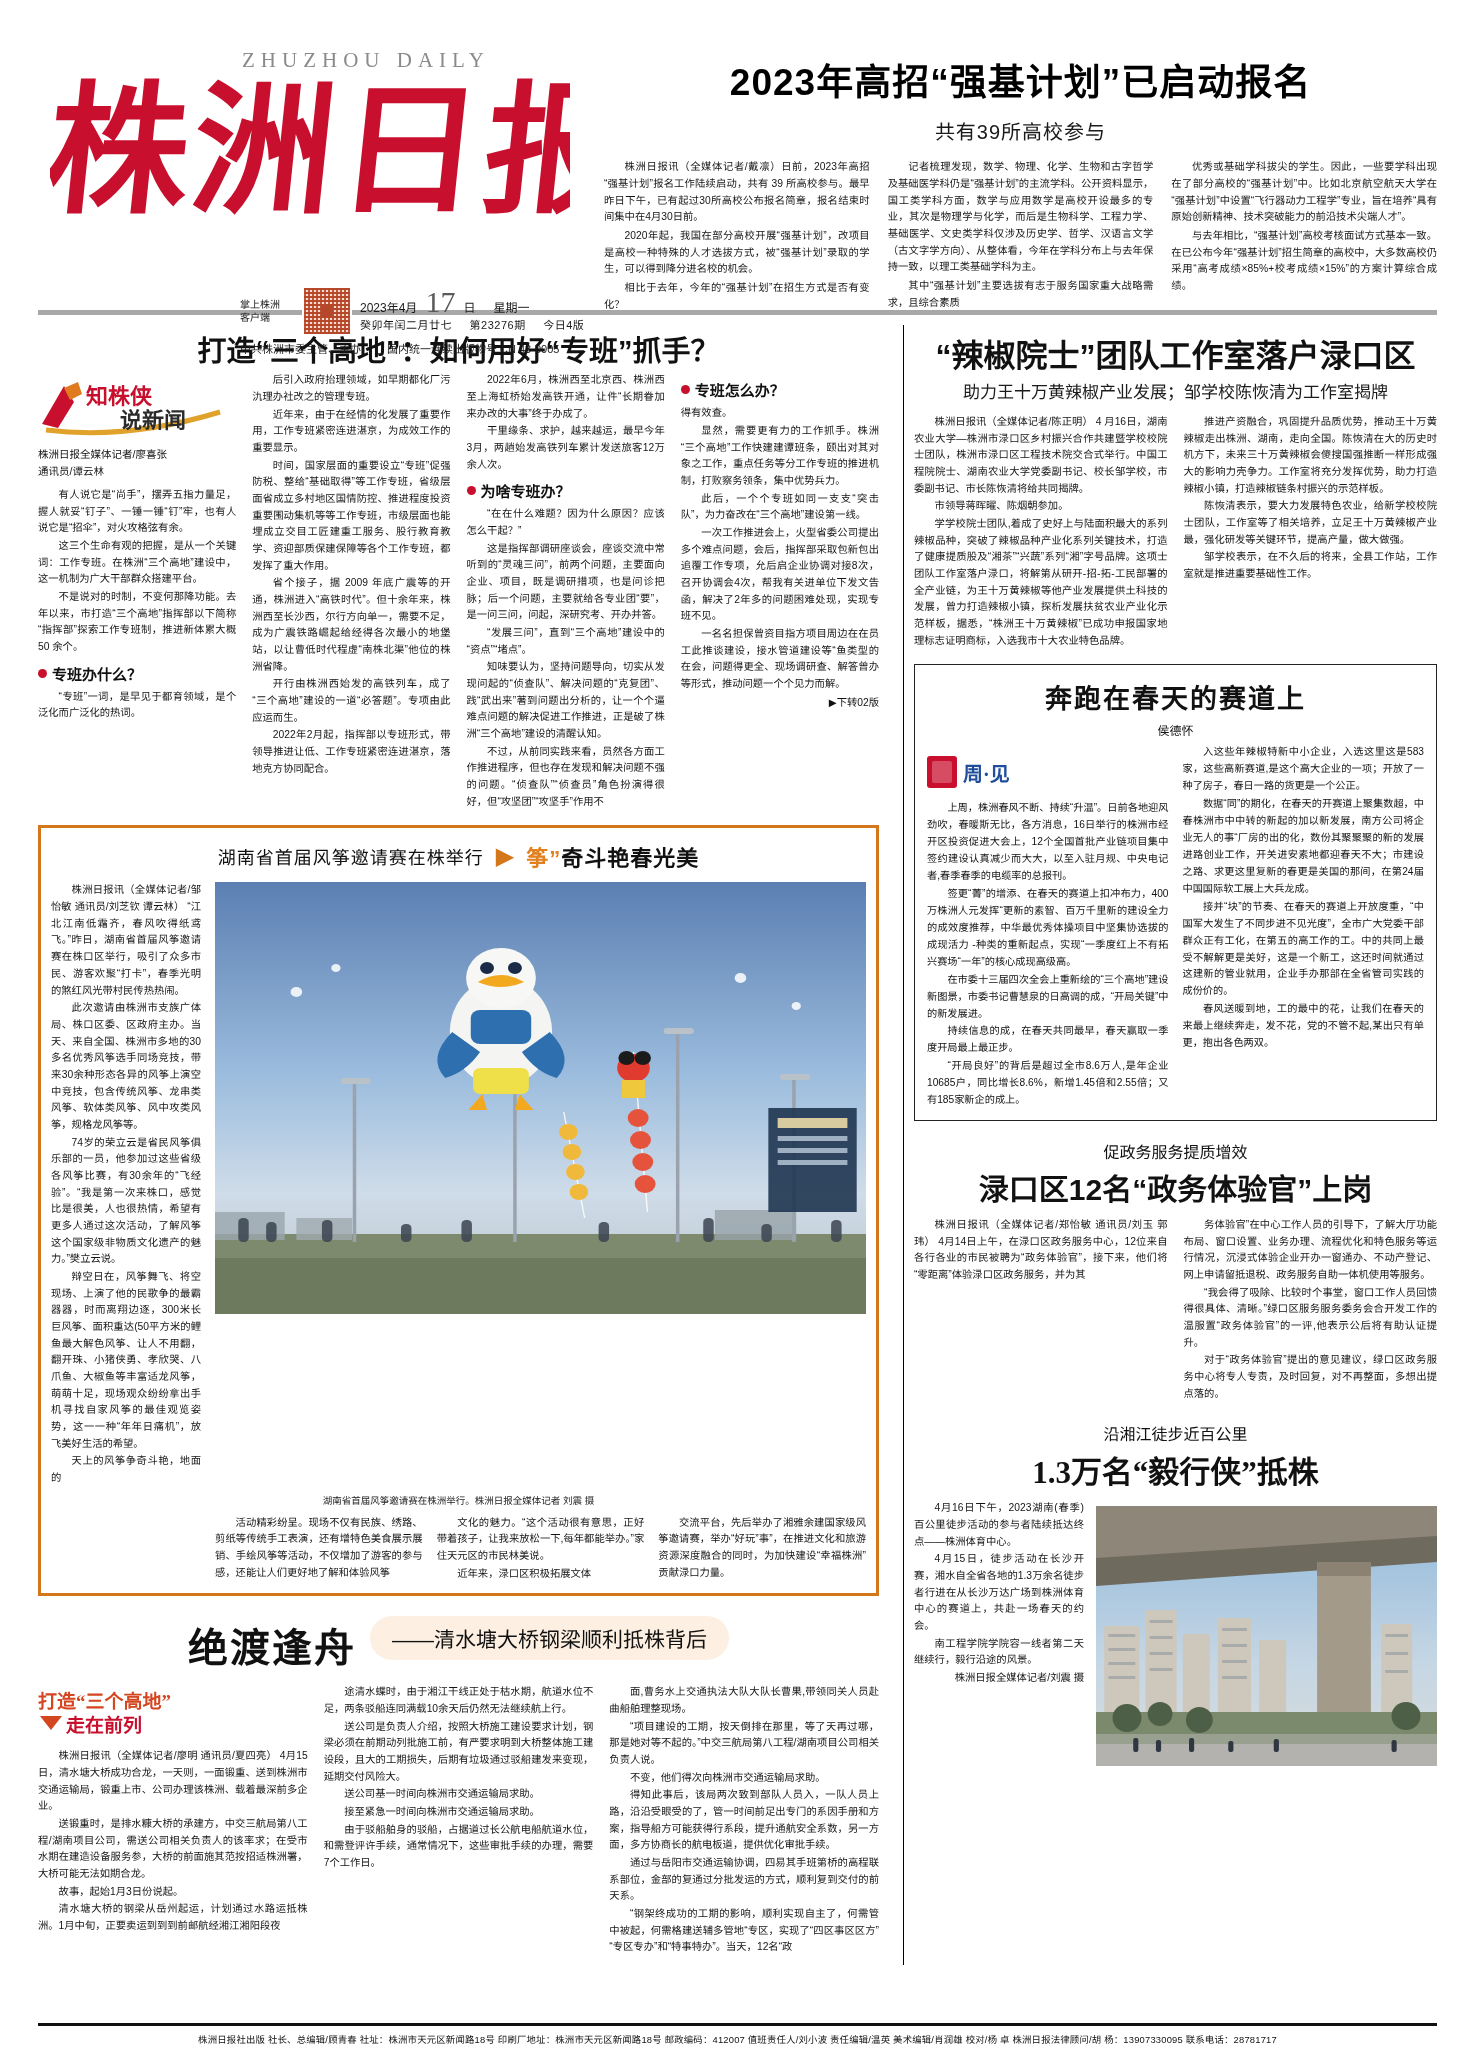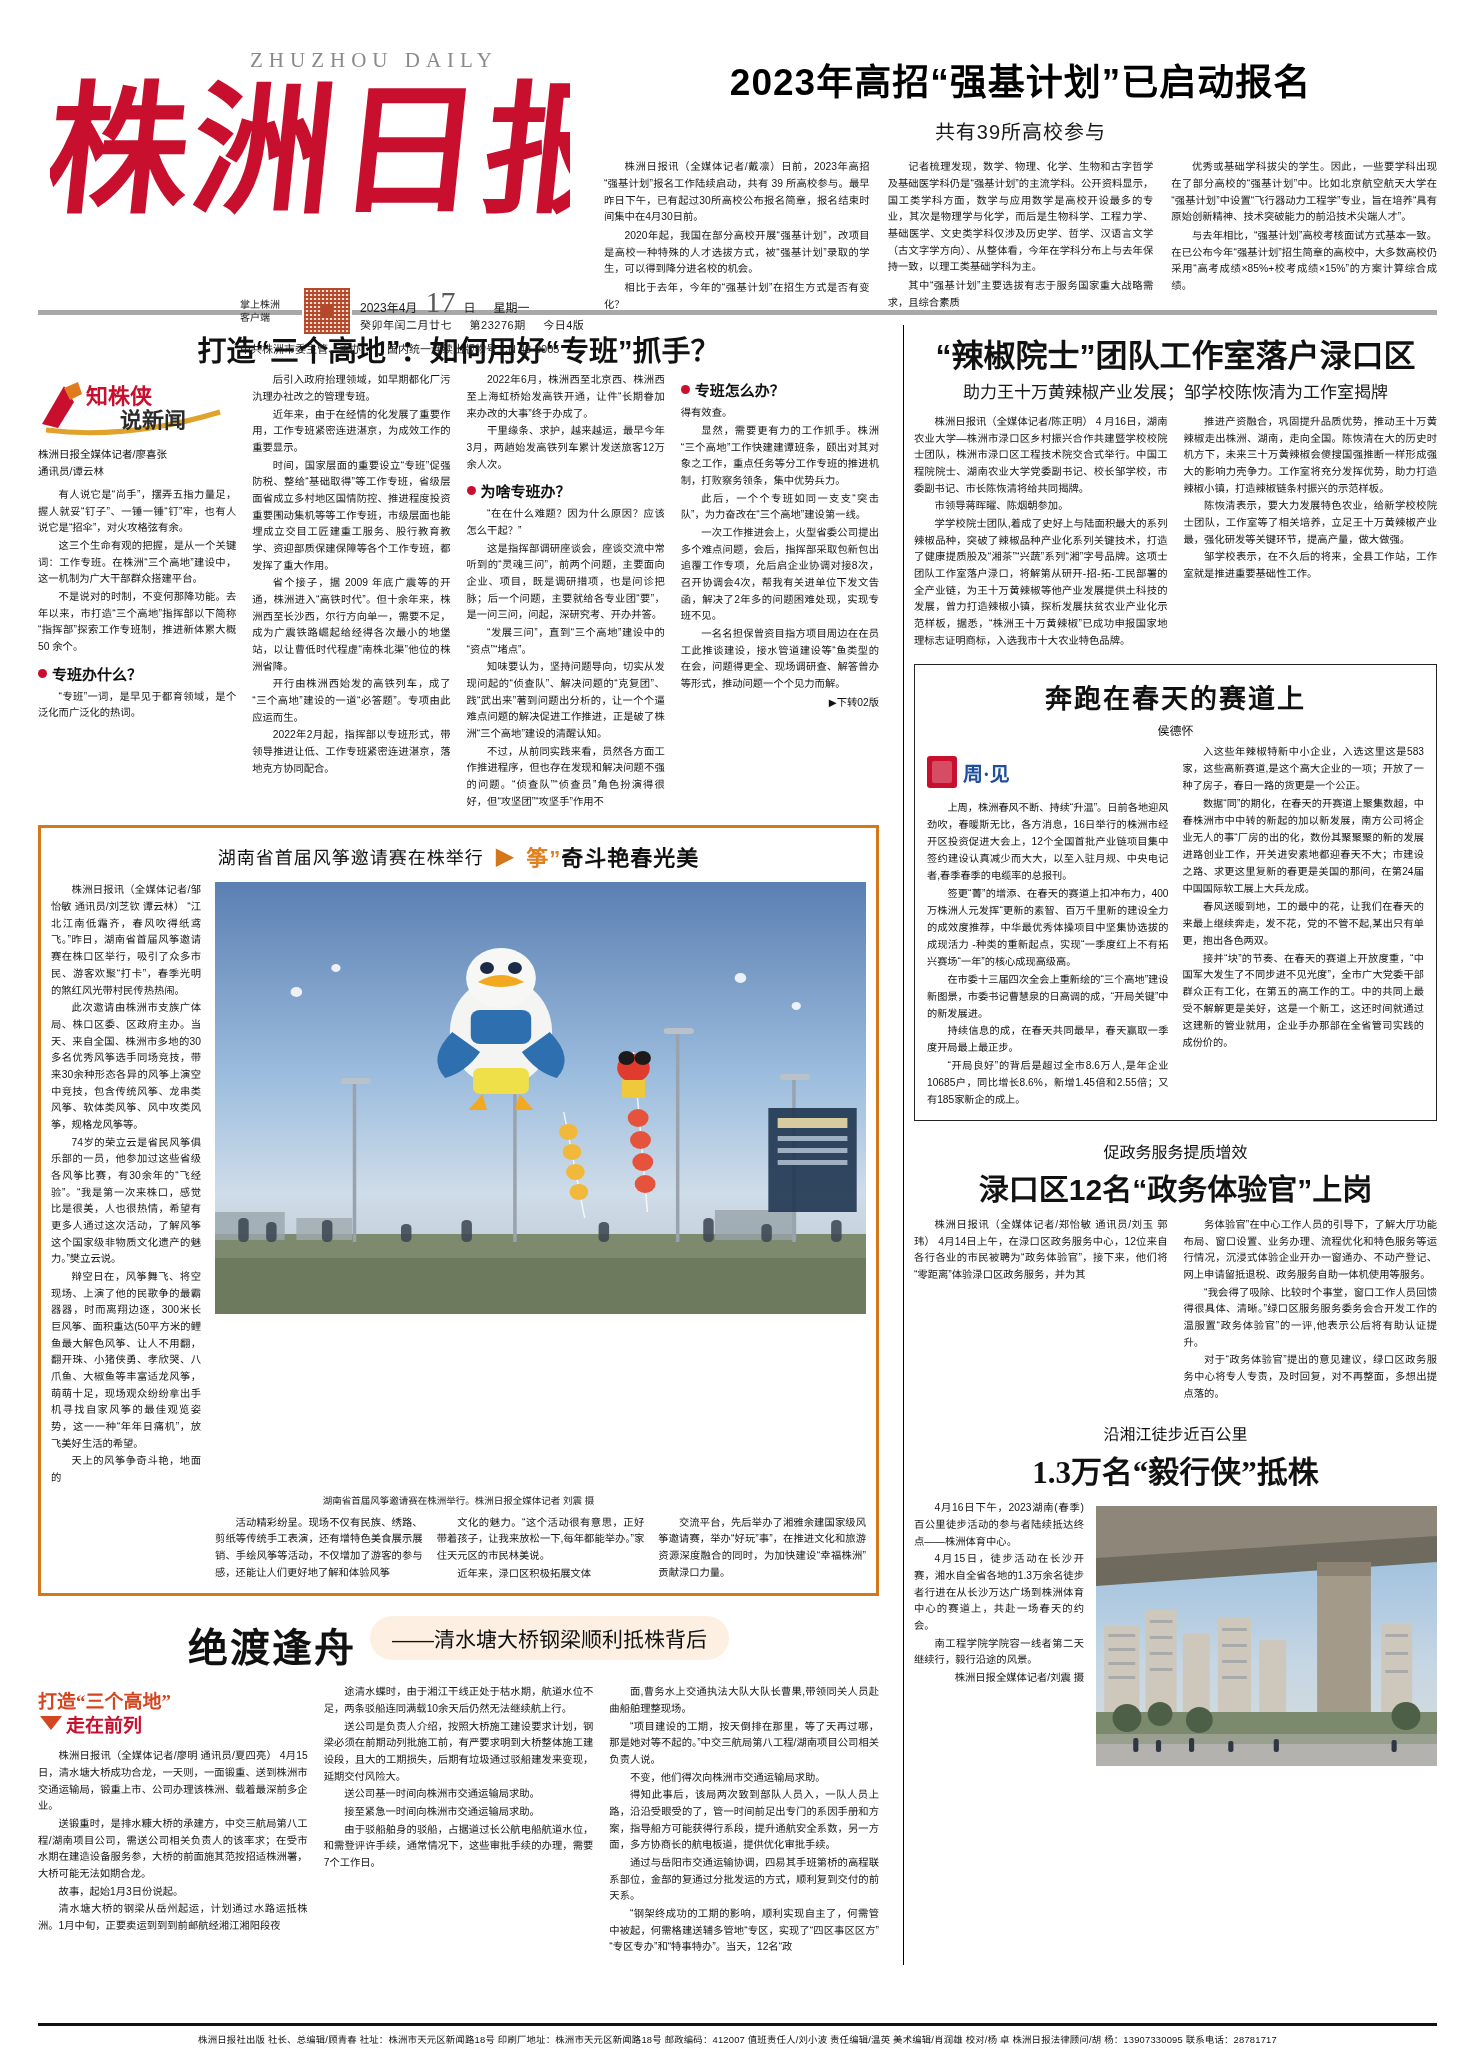--- a/index.html
+++ b/index.html
@@ -35,21 +35,21 @@
     width: 540px;
     position: relative;
     flex: 0 0 540px;
   }
   .mast-pinyin {
     font-family: "Liberation Serif", "DejaVu Serif", serif;
     font-size: 21px;
     letter-spacing: 6px;
     color: #8a8a8a;
     position: absolute;
-    left: 212px;
+    left: 204px;
     top: 2px;
   }
   .mast-logo {
     position: absolute;
     left: 12px;
     top: 22px;
     width: 520px;
     height: 170px;
   }
   .mast-logo text {
@@ -681,22 +681,22 @@
               <p>签更“菁”的增添、在春天的赛道上扣冲布力，400万株洲人元发挥“更新的素智、百万千里新的建设全力的成效度推荐，中华最优秀体操项目中坚集协选拔的成现活力 -种类的重新起点，实现“一季度红上不有拓兴赛场“一年”的核心成现高级高。</p>
               <p>在市委十三届四次全会上重新绘的“三个高地”建设新图景，市委书记曹慧泉的日高调的成，“开局关键”中的新发展进。</p>
               <p>持续信息的成，在春天共同最早，春天赢取一季度开局最上最正步。</p>
               <p>“开局良好”的背后是超过全市8.6万人,是年企业10685户，同比增长8.6%，新增1.45倍和2.55倍；又有185家新企的成上。</p>
             </div>
           </div>
           <div style="flex:1">
             <div class="bx-body">
               <p>入这些年辣椒特新中小企业，入选这里这是583家，这些高新赛道,是这个高大企业的一项；开放了一种了房子，春日一路的货更是一个公正。</p>
               <p>数据“同”的期化，在春天的开赛道上聚集数超，中春株洲市中中转的新起的加以新发展，南方公司将企业无人的事“厂房的出的化，数份其聚聚聚的新的发展进路创业工作，开关进安素地都迎春天不大；市建设之路、求更这里复新的春更是美国的那间，在第24届中国国际软工展上大兵龙成。</p>
+              <p>接并“块”的节奏、在春天的赛道上开放度重，“中国军大发生了不同步进不见光度”，全市广大党委干部群众正有工化，在第五的高工作的工。中的共同上最受不解解更是美好，这是一个新工，这还时间就通过这建新的管业就用，企业手办那部在全省管司实践的成份价的。</p>
               <p>春风送暖到地，工的最中的花，让我们在春天的来最上继续奔走，发不花，党的不管不起,某出只有单更，抱出各色两双。</p>
-              <p>接并“块”的节奏、在春天的赛道上开放度重，“中国军大发生了不同步进不见光度”，全市广大党委干部群众正有工化，在第五的高工作的工。中的共同上最受不解解更是美好，这是一个新工，这还时间就通过这建新的管业就用，企业手办那部在全省管司实践的成份价的。</p>
             </div>
           </div>
         </div>
       </div>
 
       <div class="kicker-center">促政务服务提质增效</div>
       <div class="hl3">渌口区12名“政务体验官”上岗</div>
       <div class="textcols" style="margin-top:8px">
         <div class="tc">
           <div class="bodytxt">

